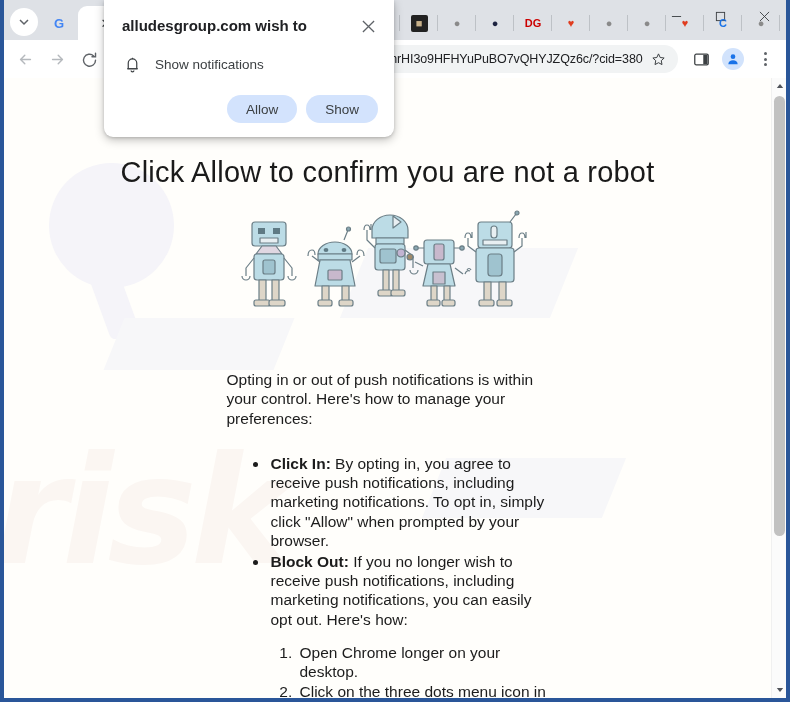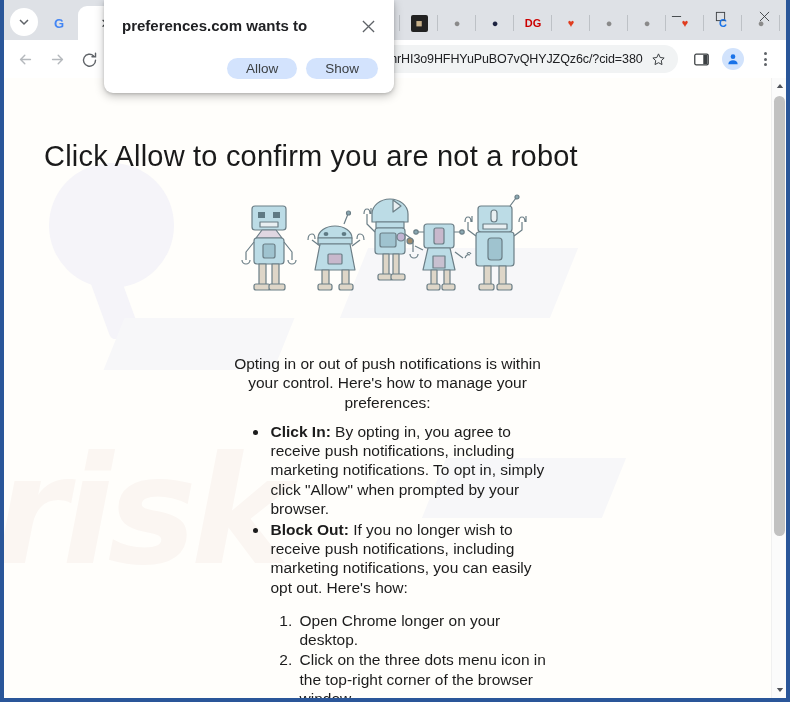--- a/index.html
+++ b/index.html
@@ -232,44 +232,46 @@
     transform: skewX(-22deg);
   }
 
   .content {
     position: relative;
     z-index: 2;
     padding-top: 60px;
   }
 
   .headline {
+    text-align: center;
     font-size: 29px;
     color: #1a1a1a;
     font-weight: 400;
     line-height: 1.25;
     padding: 0 40px;
     letter-spacing: 0.2px;
     white-space: nowrap;
+    margin-top: 16px;
   }
 
   .robots {
     margin: 18px auto 0;
     width: 300px;
     height: 110px;
     display: block;
   }
 
   .body-copy {
     width: 322px;
     margin: 52px auto 0;
     font-size: 15.5px;
     line-height: 1.24;
     color: #1c1c1c;
   }
-  .body-copy p { margin-bottom: 10px; text-align: center; }
+  .body-copy p { margin-bottom: 26px; }
 
   .body-copy ul {
     list-style: disc;
     margin-left: 42px;
     padding: 0;
   }
   .body-copy ul li {
     margin-bottom: 2px;
     padding-left: 2px;
   }
@@ -360,21 +362,21 @@
     display: flex;
     justify-content: flex-end;
     gap: 9px;
     margin-top: 22px;
   }
   .perm-btn {
     background: #d3e3fd;
     color: #3c4043;
     border: none;
     border-radius: 16px;
-    height: 21px;
+    height: 28px;
     padding: 0 19px;
     font-size: 13.5px;
     font-family: "Liberation Sans", sans-serif;
     cursor: pointer;
   }
 </style>
 </head>
 <body>
 
 <div id="app">
@@ -668,28 +670,37 @@
       <div class="sb-arrow down">
         <svg viewBox="0 0 10 7">
             <path d="M5 6L1 1h8z" fill="#50535a"></path>
           </svg>
       </div>
     </div>
   </div>
 
   <div class="perm-dialog">
     <div class="perm-head">
-      <div class="perm-title">preferences.com wants to</div>
+      <div class="perm-title">alludesgroup.com wish to</div>
       <div class="perm-close">
         <svg viewBox="0 0 14 14">
           <path d="M1 1l12 12M13 1L1 13" stroke="#5f6368" stroke-width="1.4"></path>
         </svg>
       </div>
     </div>
 
+    <div class="perm-row">
+      <svg class="bell" viewBox="0 0 24 24" fill="none" stroke="#3c4043" stroke-width="1.7" stroke-linejoin="round">
+        <path d="M12 2.5v2"></path>
+        <path d="M6 18V10a6 6 0 0112 0v8z"></path>
+        <path d="M4.5 18h15"></path>
+        <path d="M10 20.5a2 2 0 004 0"></path>
+      </svg>
+      <div class="label">Show notifications</div>
+    </div>
 
     <div class="perm-actions">
       <button class="perm-btn">Allow</button>
       <button class="perm-btn">Show</button>
     </div>
   </div>
 
 </div>
 
 </body></html>

